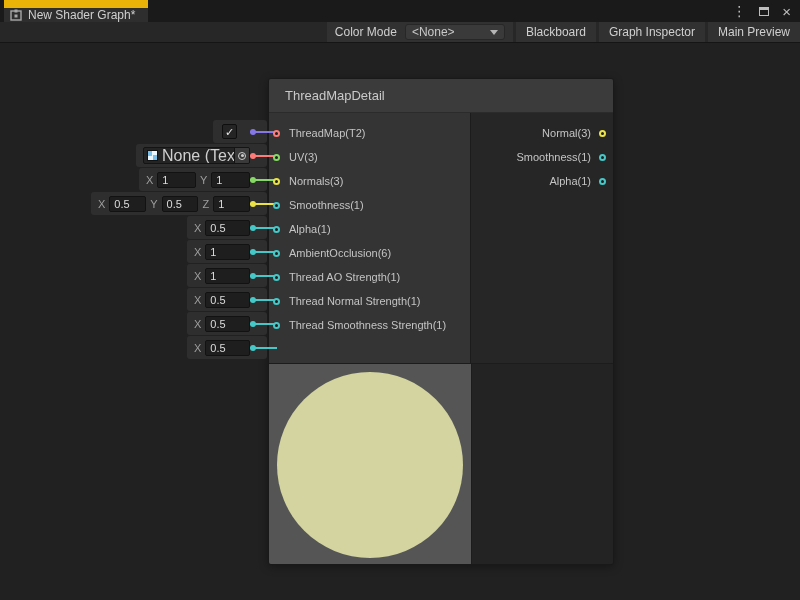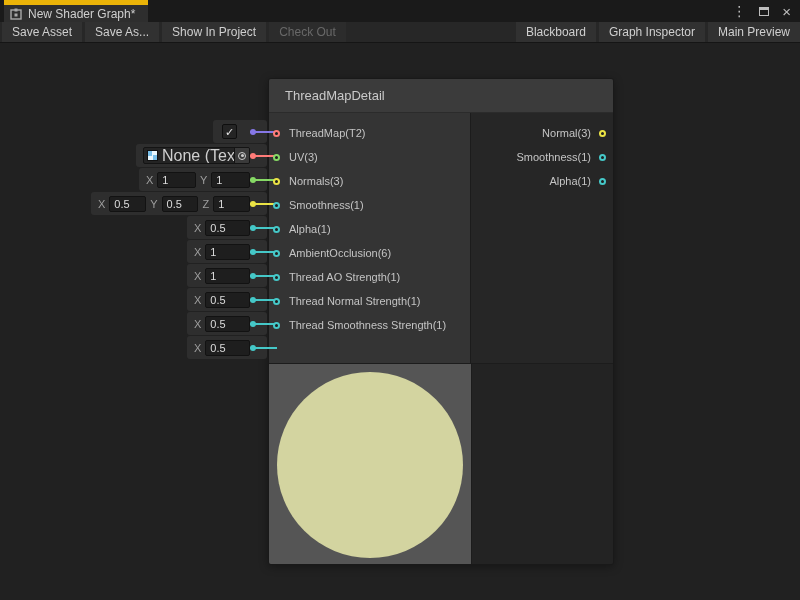--- a/index.html
+++ b/index.html
@@ -2,21 +2,21 @@
 <html><head>
 <meta charset="utf-8">
 <style>
   * { margin:0; padding:0; box-sizing:border-box; }
   html,body { width:800px; height:600px; overflow:hidden; background:#212121;
     font-family:"Liberation Sans", sans-serif; }
   .app { position:relative; width:800px; height:600px; }
 
   
   .tabbar { position:relative; height:22px; background:#1a1a1a; display:flex; align-items:stretch; }
-  .tab { margin-left:4px; width:144px; background:#2e2e2e; border-top:5px solid #eab308;
+  .tab { margin-left:4px; width:144px; background:#2e2e2e; border-top:8px solid #eab308;
     display:flex; align-items:center; gap:6px; padding-left:6px; }
   .tab-title { font-size:12px; color:#cfcfcf; white-space:nowrap; }
   .tab-icon { width:12px; height:12px; flex:0 0 auto; }
   .win-controls { position:absolute; right:9px; top:0; height:22px; display:flex; align-items:center; gap:13px; }
   .wc { color:#bdbdbd; font-size:14px; line-height:1; cursor:default; }
   .maxbox { width:10px; height:9px; border:1px solid #bdbdbd; border-top:3px solid #bdbdbd; display:inline-block; }
   .closex { font-size:15px; }
 
   
   .toolbar { height:21px; background:#272727; border-bottom:1px solid #151515;
@@ -94,27 +94,28 @@
       <span class="tab-title">New Shader Graph*</span>
     </div>
     <div class="win-controls">
       <span class="wc">⋮</span>
       <span class="wc maxbox"></span>
       <span class="wc closex">×</span>
     </div>
   </div>
 
   <div class="toolbar">
-    <div class="tb-left" id="tb-left">
-        <div class="tbtn">Save Asset</div>
-        <div class="tbtn">Save As...</div>
-        <div class="tbtn">Show In Project</div>
-        <div class="tbtn disabled">Check Out</div>
-      </div>
     <div class="tb-right">
+      <div class="cm-group">
+        <span class="cm-label">Color Mode</span>
+        <div class="dropdown">
+          <span>&lt;None&gt;</span>
+          <span class="dd-arrow"></span>
+        </div>
+      </div>
       <span id="tb-right-btns" style="display:flex;align-items:stretch;gap:3px;">
           <div class="tbtn">Blackboard</div>
           <div class="tbtn">Graph Inspector</div>
           <div class="tbtn">Main Preview</div>
         </span>
     </div>
   </div>
 
   <div class="graph">
     <div class="node">

